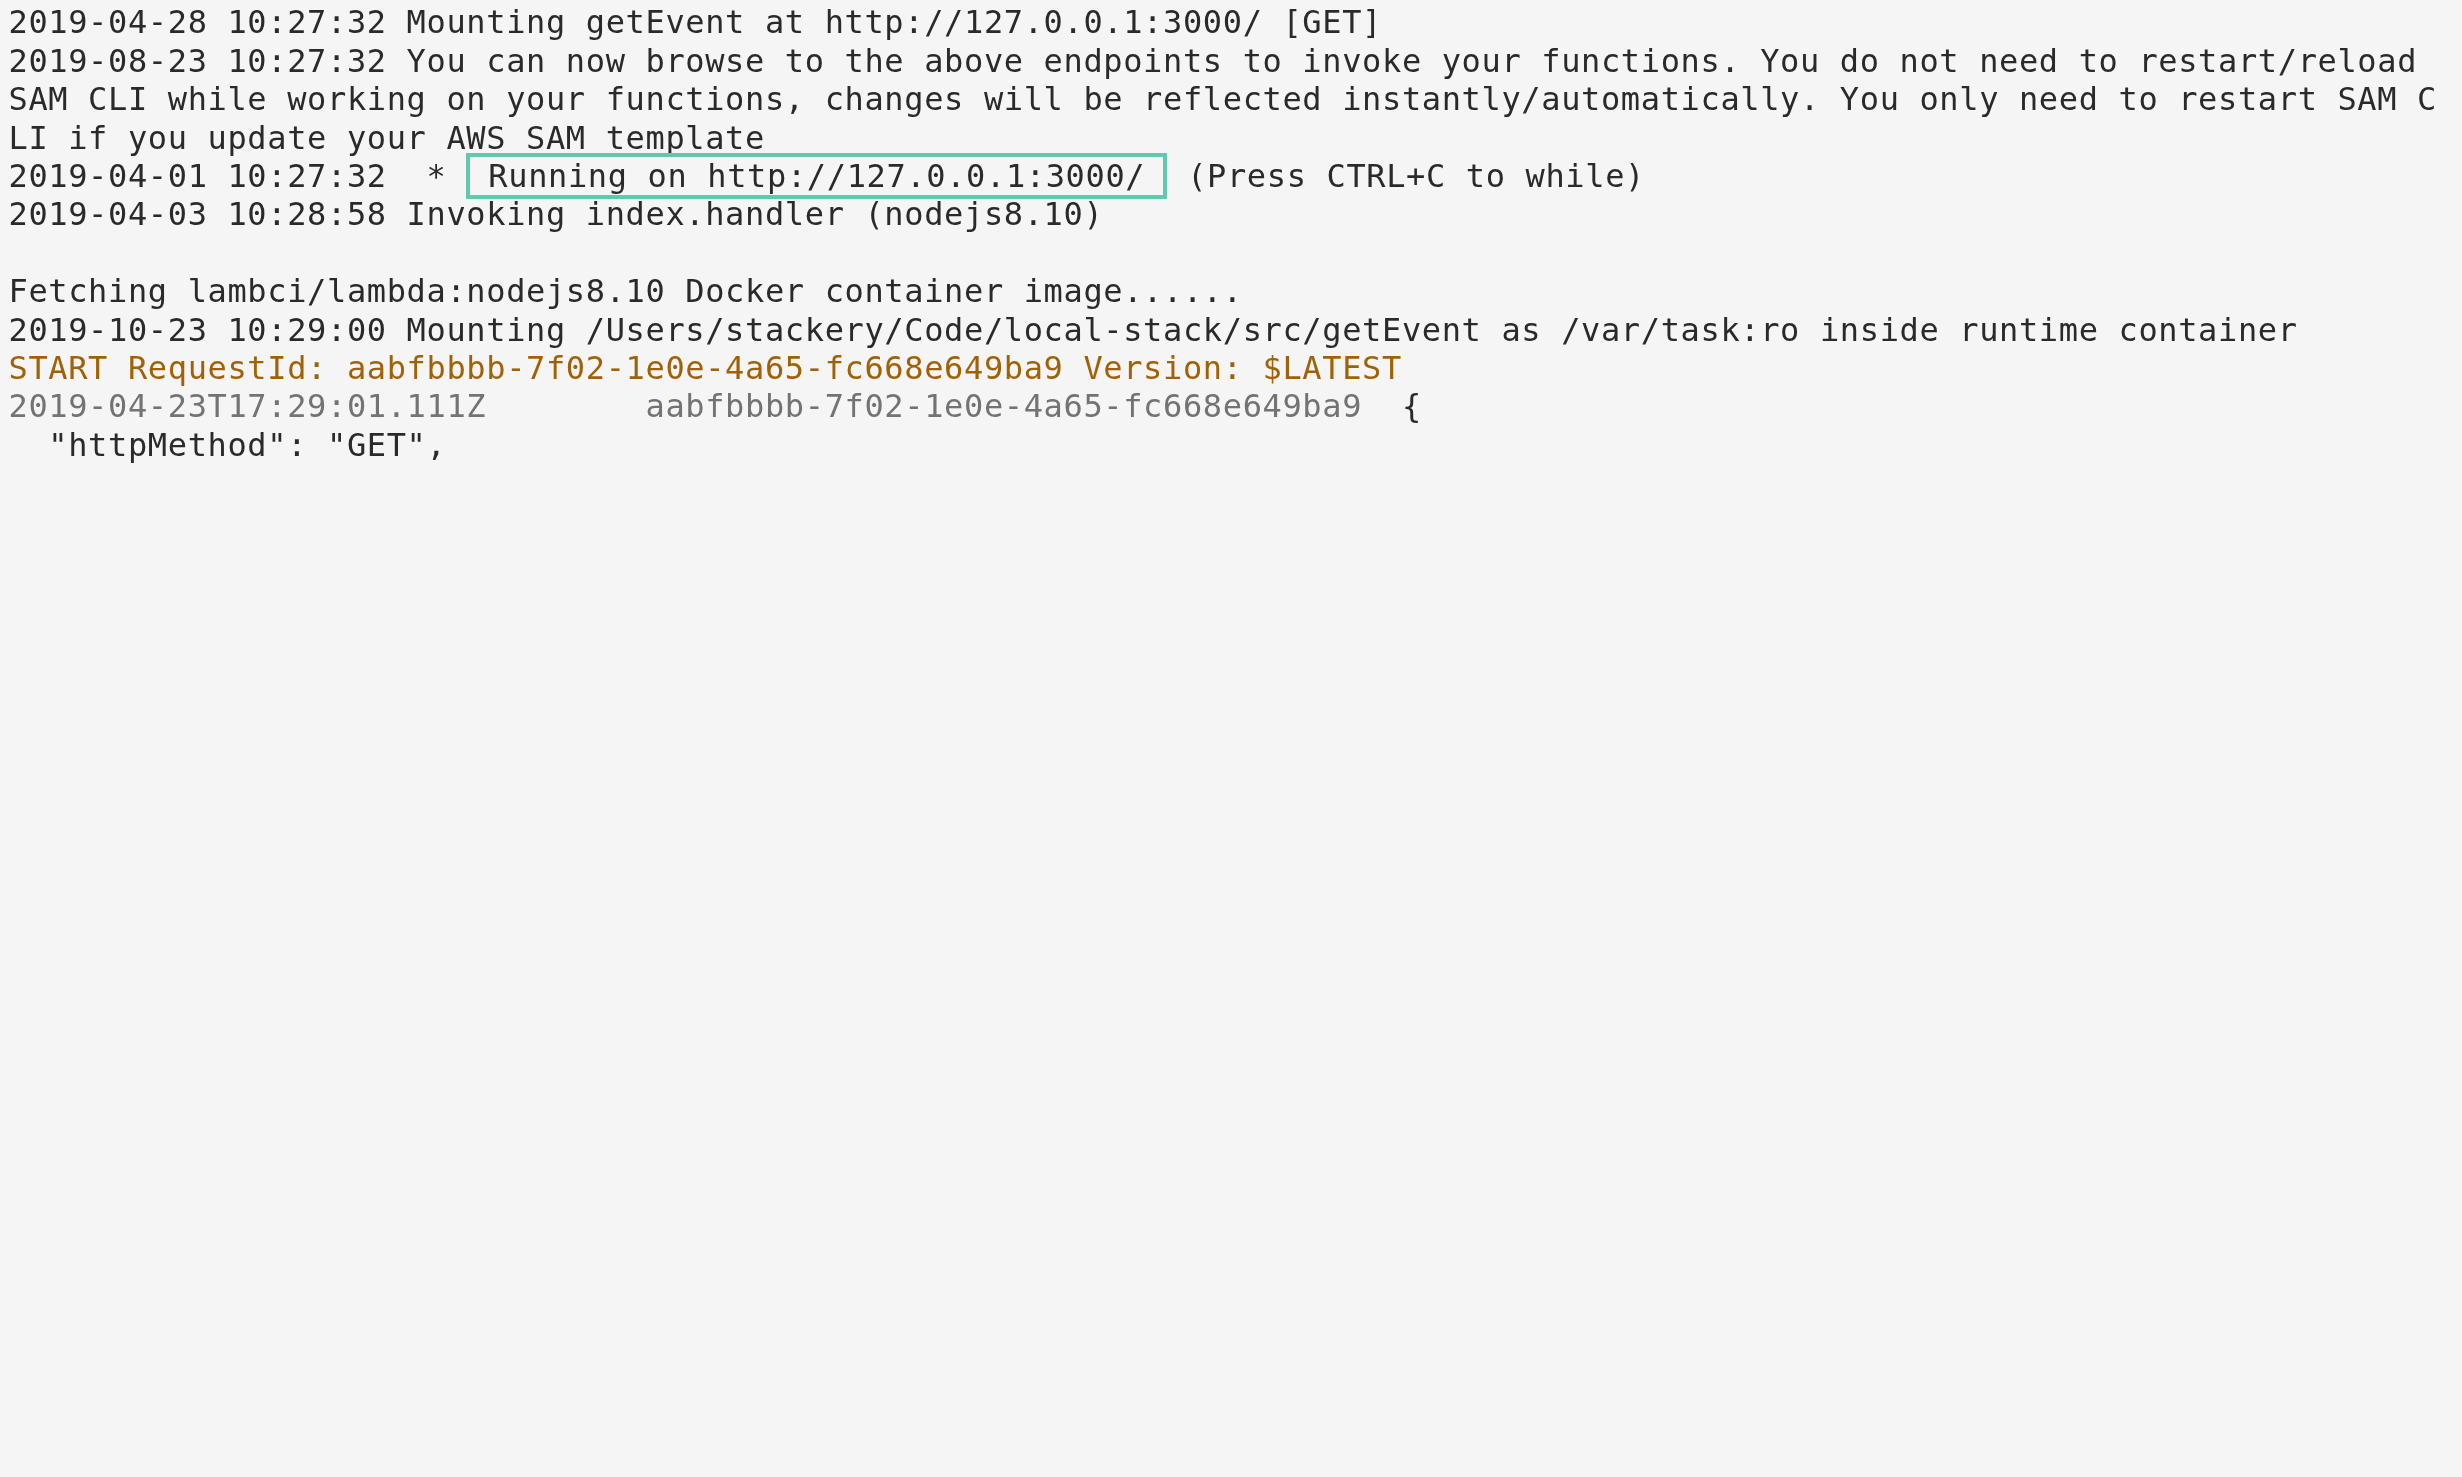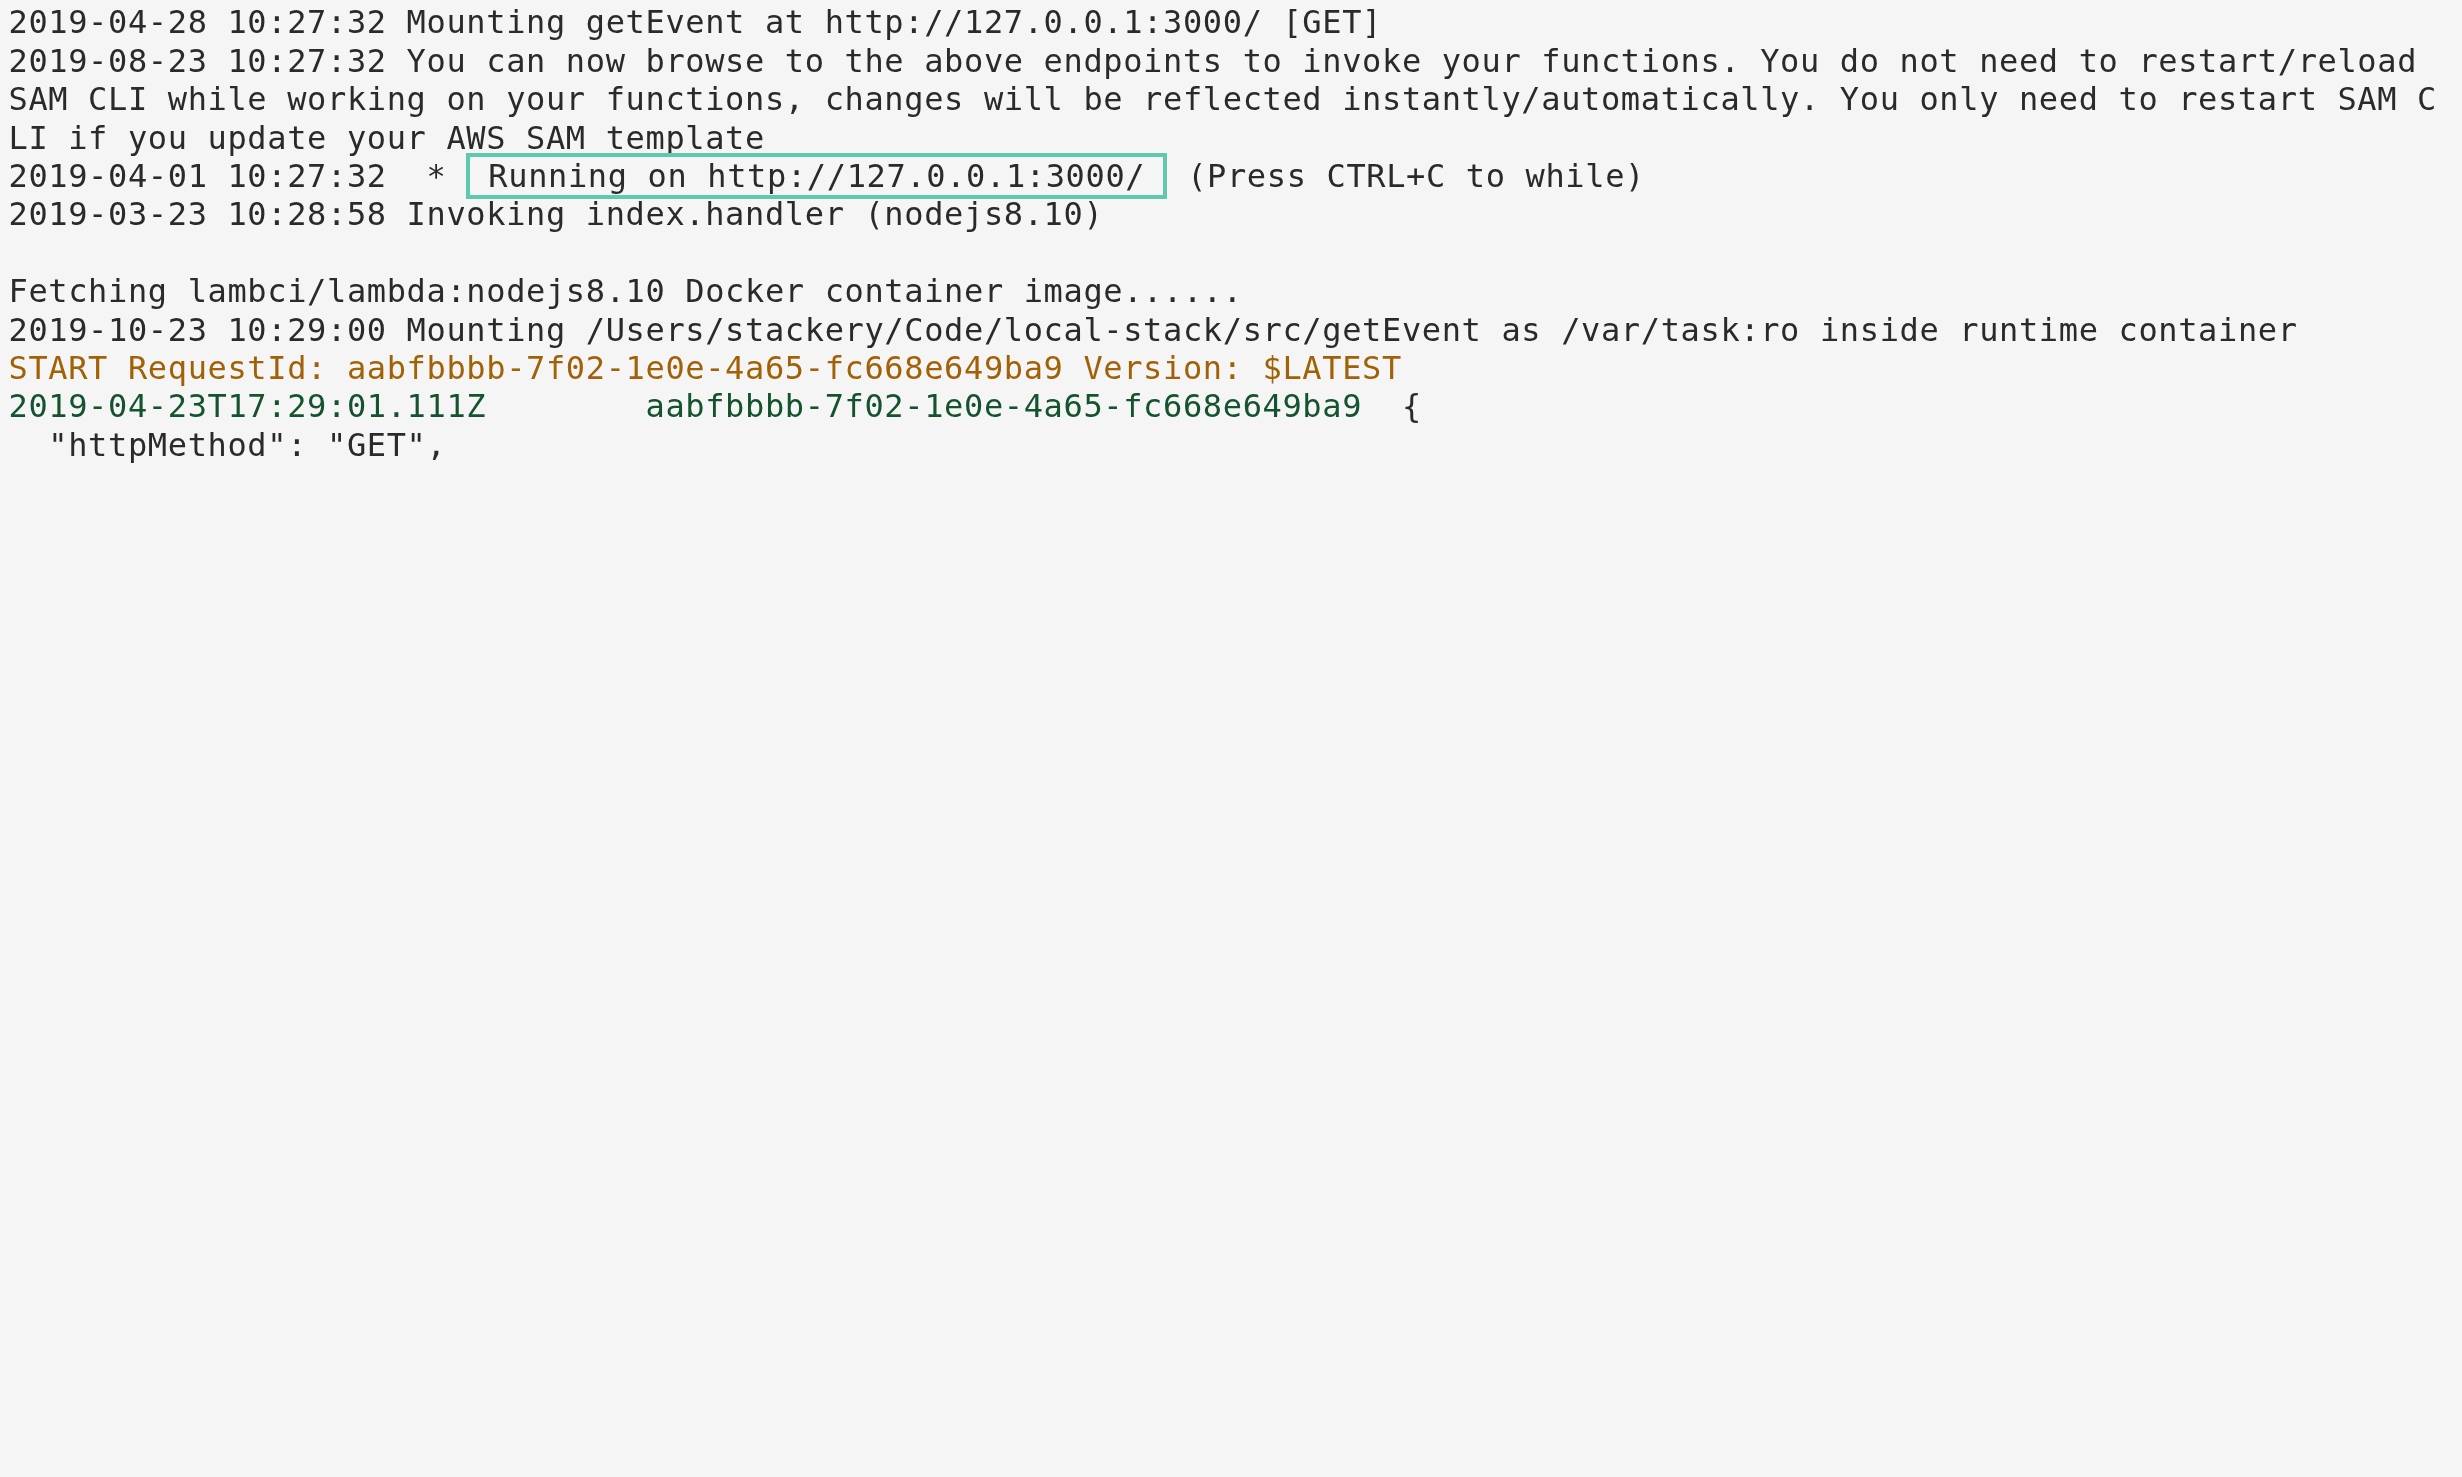--- a/index.html
+++ b/index.html
@@ -19,28 +19,28 @@
       font-family: inherit;
       white-space: pre-wrap;
       word-break: break-all;
     }
     .highlight-box {
       border: 4.3px solid #5fc9b0;
       padding: 0 18px;
       display: inline;
     }
     .green { color: #a16207; }
-    .purple { color: #14532d; }
+    .purple { color: #737373; }
   </style>
 </head>
 <body>
 
 <pre><span>2019-04-28 10:27:32 Mounting getEvent at http://127.0.0.1:3000/ [GET]</span>
 <span>2019-08-23 10:27:32 You can now browse to the above endpoints to invoke your functions. You do not need to restart/reload SAM CLI while working on your functions, changes will be reflected instantly/automatically. You only need to restart SAM CLI if you update your AWS SAM template</span>
 <span>2019-04-01 10:27:32  * </span><span class="highlight-box">Running on http://127.0.0.1:3000/</span><span> (Press CTRL+C to while)</span>
-<span>2019-03-23 10:28:58 Invoking index.handler (nodejs8.10)</span>
+<span>2019-04-03 10:28:58 Invoking index.handler (nodejs8.10)</span>
 <span></span>
 <span>Fetching lambci/lambda:nodejs8.10 Docker container image......</span>
 <span>2019-10-23 10:29:00 Mounting /Users/stackery/Code/local-stack/src/getEvent as /var/task:ro inside runtime container</span>
 <span class="green">START RequestId: aabfbbbb-7f02-1e0e-4a65-fc668e649ba9 Version: $LATEST</span>
 <span class="purple">2019-04-23T17:29:01.111Z        aabfbbbb-7f02-1e0e-4a65-fc668e649ba9</span><span>  {</span>
 <span>  "httpMethod": "GET",</span></pre>
 
 
 </body></html>

